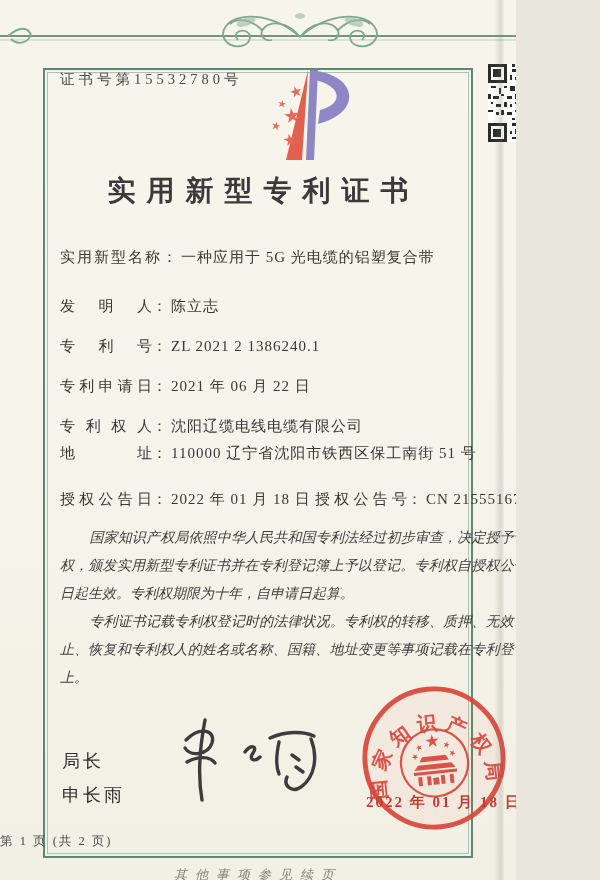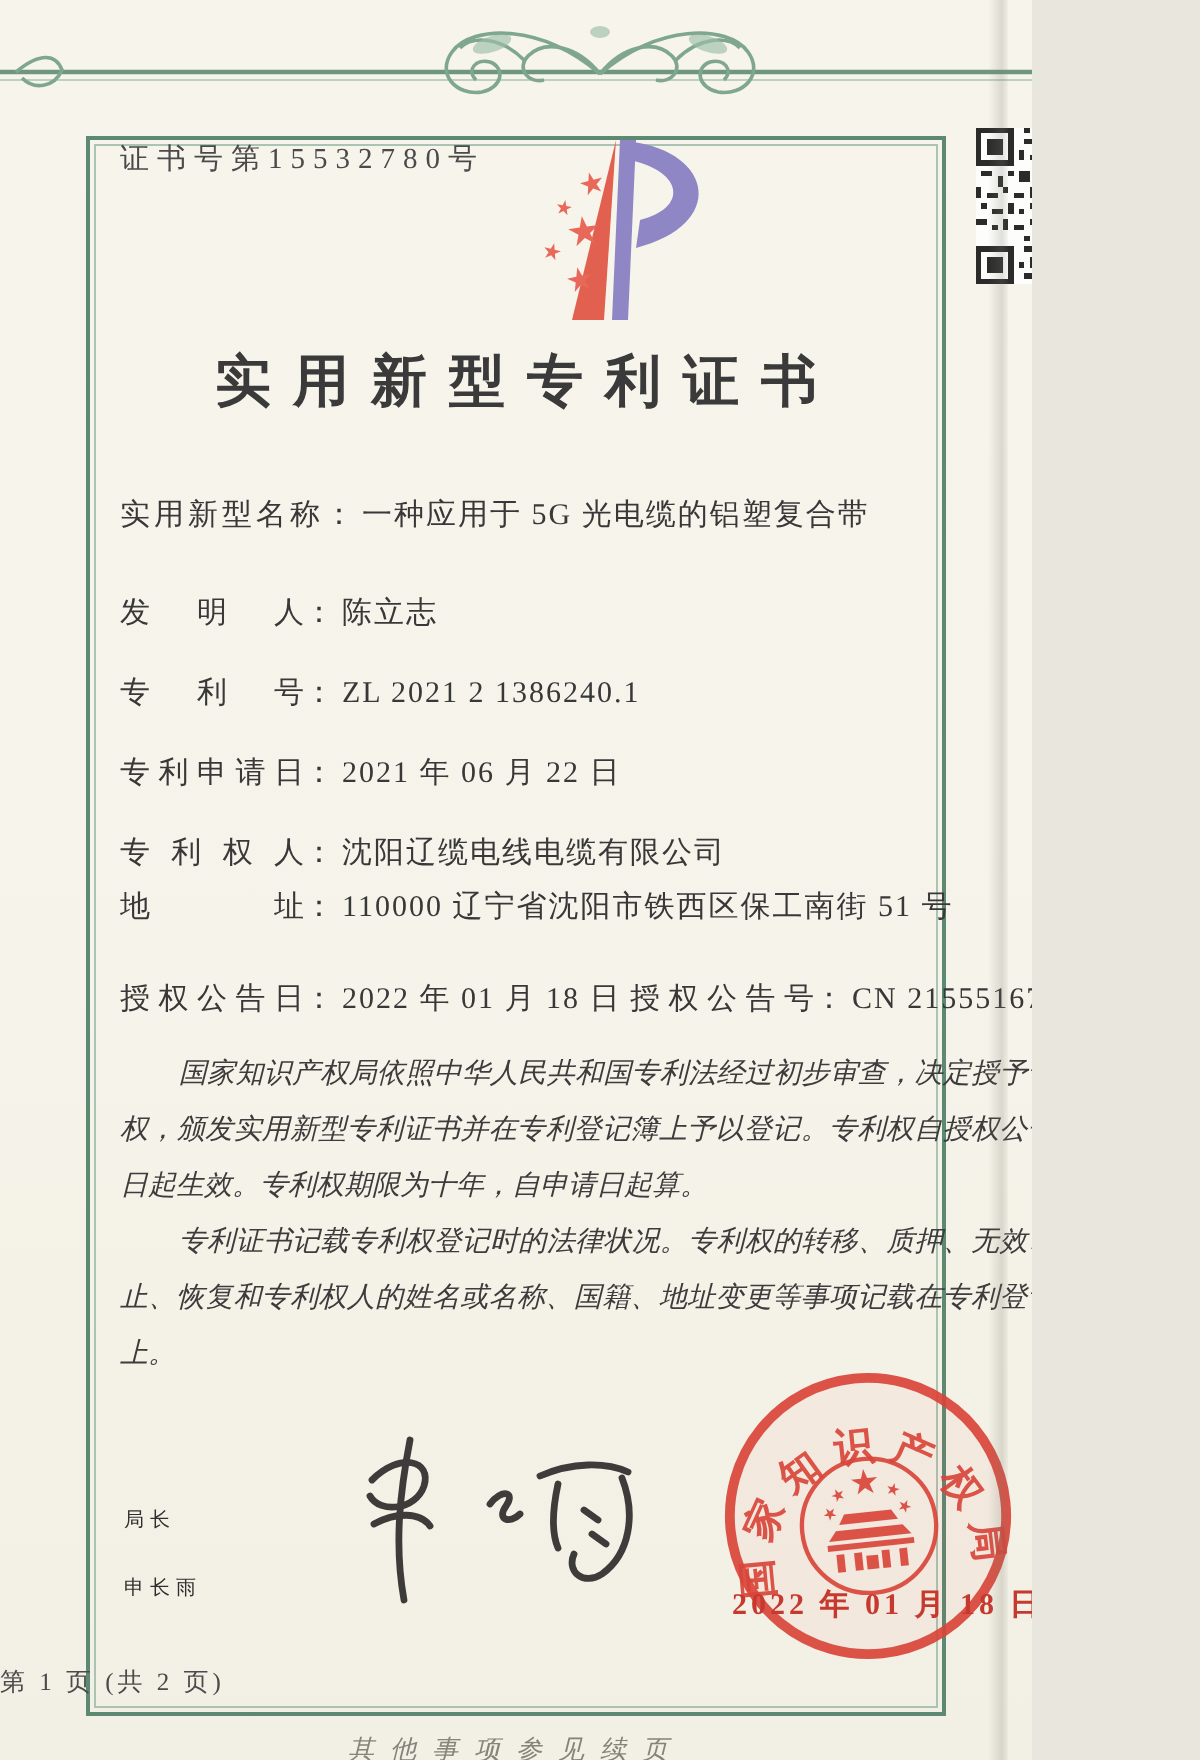--- a/index.html
+++ b/index.html
@@ -53,21 +53,21 @@
   }
   .flabel.wide{width:auto;text-align-last:left;letter-spacing:2px;}
   .fvalue{letter-spacing:1px;margin-left:4px;}
   .grant2{position:absolute;left:255px;top:0;}
   .body-text{
     position:absolute;left:60px;top:524px;width:482px;
     font-size:14px;line-height:28px;color:#3c3c3c;
     font-style:italic;text-align:justify;
   }
   .body-text p{margin:0;text-indent:2.1em;}
-  .director{position:absolute;left:62px;top:744px;font-size:10px;color:#2f2f2f;letter-spacing:3px;line-height:34px;}
+  .director{position:absolute;left:62px;top:744px;font-size:18px;color:#2f2f2f;letter-spacing:3px;line-height:34px;}
   .signature{position:absolute;left:150px;top:712px;}
   .seal{position:absolute;left:360px;top:684px;transform:rotate(-6deg);}
   .seal-date{
     position:absolute;left:366px;top:793px;
     font-size:15px;color:#c7392f;letter-spacing:2px;font-weight:600;white-space:nowrap;
   }
   .footer{
     position:absolute;left:0;top:833px;width:100%;text-align:left;
     font-size:12.5px;color:#4a4a4a;letter-spacing:2px;
   }

